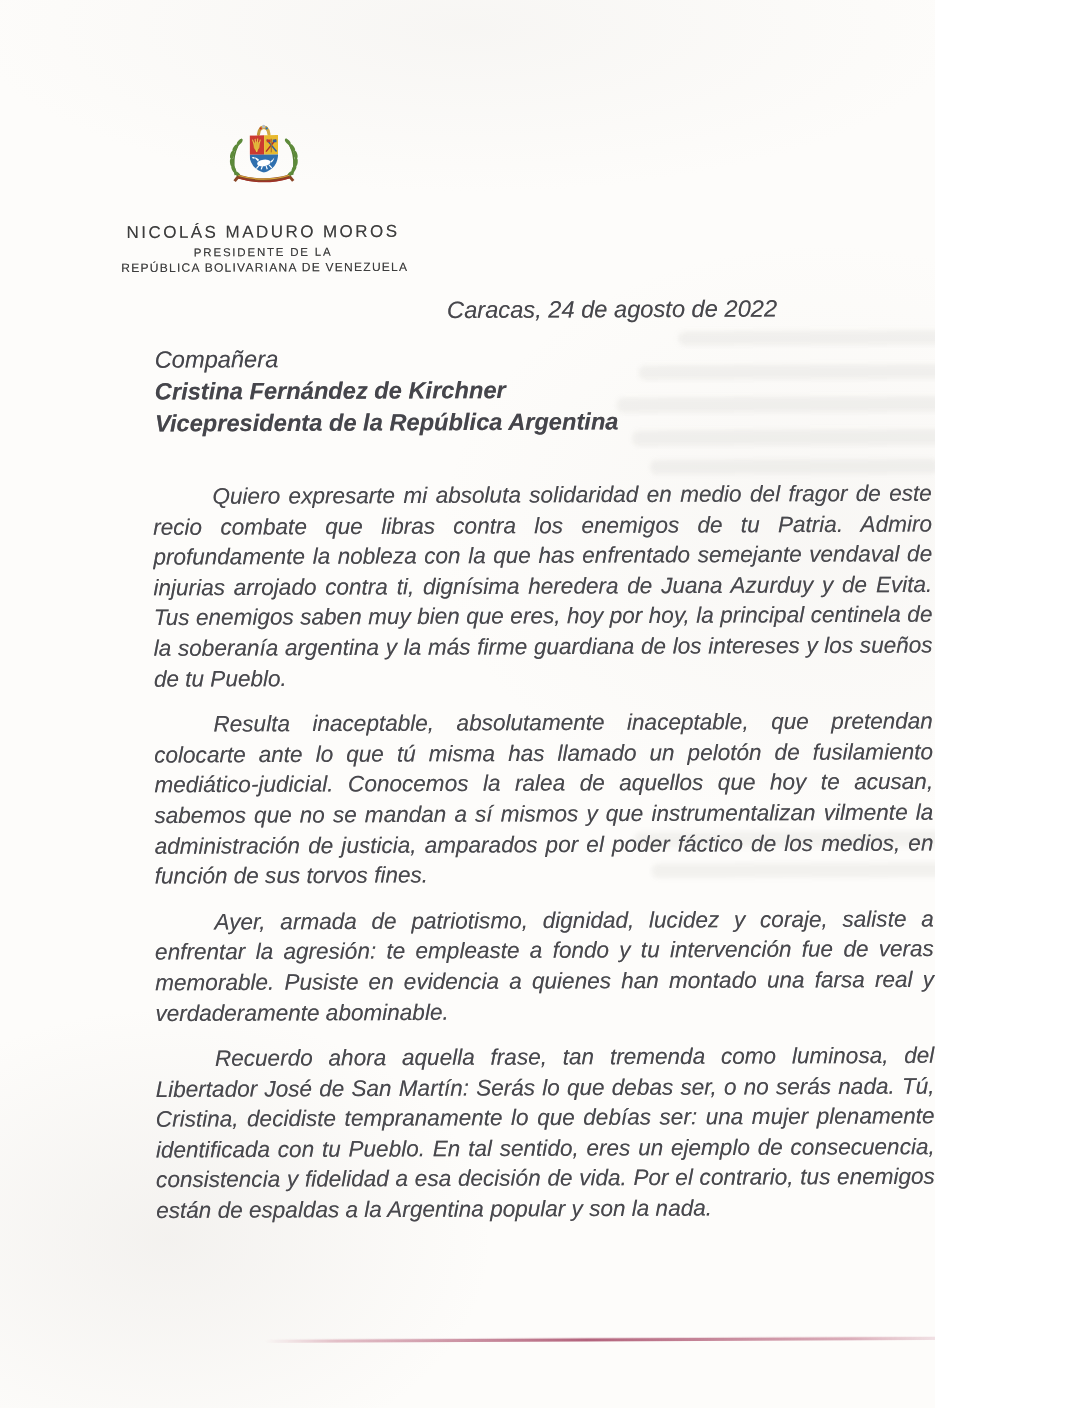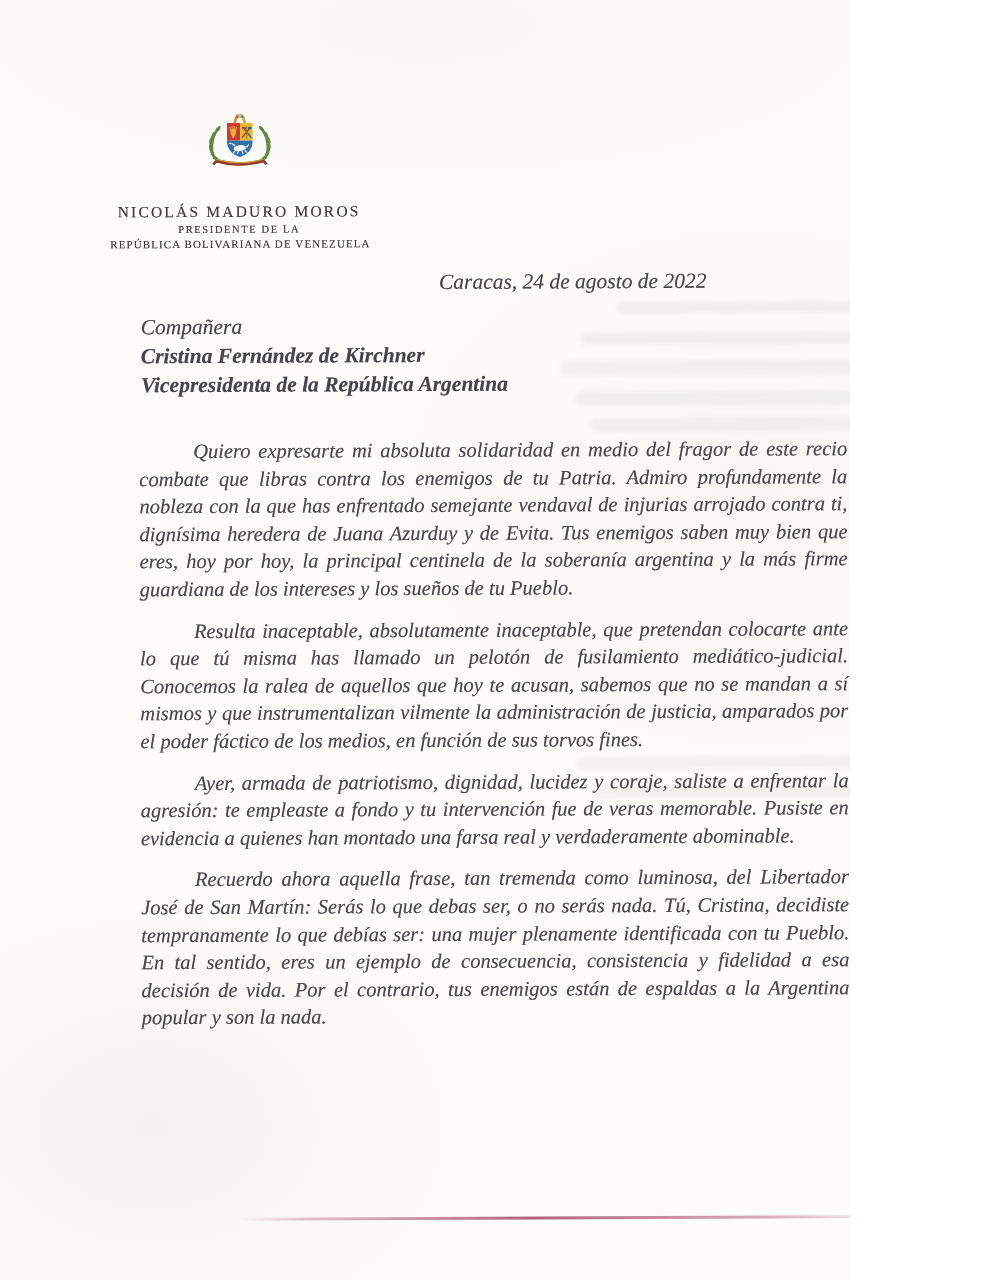--- a/index.html
+++ b/index.html
@@ -5,21 +5,21 @@
   html,body{margin:0;padding:0;}
   .page{
     position:relative;
     width:850px;height:1280px;
     background:
       radial-gradient(ellipse 420px 300px at 18% 88%, rgba(205,200,195,.20), transparent 70%),
       radial-gradient(ellipse 500px 380px at 88% 38%, rgba(214,210,205,.12), transparent 70%),
       radial-gradient(ellipse 600px 200px at 50% 2%, rgba(230,228,225,.25), transparent 75%),
       #fdfcfa;
     overflow:hidden;
-    font-family:Liberation Serif, serif;
+    font-family:Liberation Sans, sans-serif;
   }
   .scan-rotate{position:absolute;inset:0;transform:rotate(-0.25deg);}
   
   .coat{position:absolute;left:201px;top:104px;width:82px;height:88px;}
   .lh-text{
     position:absolute;left:112px;top:201px;width:258px;
     text-align:center;color:#3d3d3d;
     text-shadow:0 0 .5px rgba(60,60,60,.55);
   }
   .lh-name{font-size:15.5px;letter-spacing:2.2px;line-height:19px;white-space:nowrap;}

